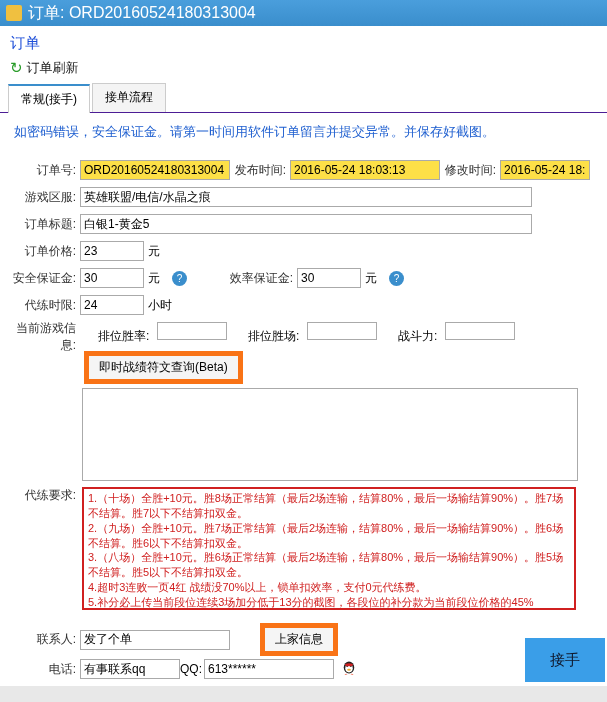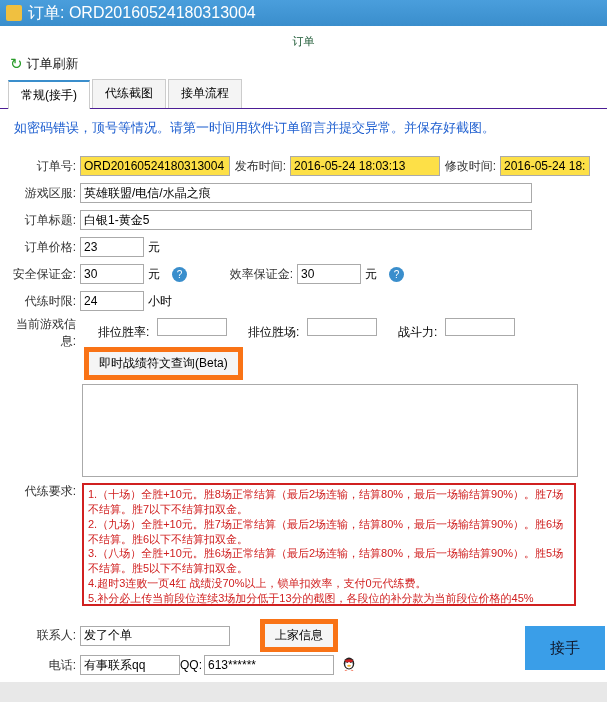--- a/index.html
+++ b/index.html
@@ -1,39 +1,39 @@
 <!DOCTYPE html>
 <html><head>
 <meta charset="utf-8">
 <style>
 * { box-sizing: border-box; margin: 0; padding: 0; font-family: "Microsoft YaHei", SimSun, Arial, sans-serif; }
 body { background: #e8e8e8; width: 607px; height: 702px; overflow: hidden; }
 .titlebar { background: linear-gradient(#4a9edc, #3a8ecc); height: 26px; display: flex; align-items: center; padding: 0 6px; color: #fff; font-size: 16px; }
 .titlebar .ticon { width: 16px; height: 16px; background: #f0c040; border-radius: 2px; margin-right: 6px; display: inline-block; }
 .window { background: #fff; margin: 0; }
-.pagetitle { font-size: 11px; padding: 8px 10px 4px; color: #14532d; text-align: center; }
+.pagetitle { font-size: 15px; padding: 8px 10px 4px; color: #1d4ed8; }
 .refresh-row { padding: 2px 10px 6px; display: flex; align-items: center; font-size: 13px; color: #222; }
 .refresh-row .ricon { color: #2a9c2a; font-size: 15px; margin-right: 4px; }
 .tabs { display: flex; border-bottom: 1px solid #4c1d95; padding-left: 8px; }
 .tab { padding: 5px 12px; font-size: 12px; border: 1px solid #ccc; border-bottom: none; margin-right: 2px; background: #f4f4f4; cursor: pointer; }
 .tab.active { background: #fff; border-top: 2px solid #3a8ecc; position: relative; top: 1px; }
 .notice { padding: 10px 14px; font-size: 13px; color: #2060d0; }
 .form { padding: 4px 2px; font-size: 12px; }
 .row { display: flex; align-items: center; margin: 3px 0; min-height: 24px; }
 .lbl { width: 78px; text-align: right; padding-right: 4px; color: #333; }
 input[type="text"] { border: 1px solid #aaa; height: 20px; padding: 1px 3px; font-size: 12px; }
 .w70 { width: 64px; } .w90 { width: 90px; } .w140 { width: 150px; } .w440 { width: 452px; }
 .unit { margin: 0 6px 0 4px; }
 .help { display: inline-block; width: 15px; height: 15px; border-radius: 50%; background: #3a8ecc; color: #fff; font-size: 10px; text-align: center; line-height: 15px; margin-left: 6px; cursor: pointer; }
 .spacer { width: 40px; display: inline-block; }
 .ro { background: #fde047; }
 .btn { border: 5px solid #f97316; background: #f5f5f5; padding: 3px 10px; font-size: 12px; cursor: pointer; }
 .bigtext { width: 496px; height: 93px; border: 1px solid #aaa; margin-left: 2px; resize: none; font-size: 12px; }
 .reqbox { width: 494px; height: 123px; border: 2px solid #d02020; margin-left: 2px; padding: 2px 4px; font-size: 11px; color: #d02020; overflow: hidden; line-height: 1.35; font-family: SimSun, serif; }
-.bottom { display: flex; align-items: center; margin-top: 10px; }
+.bottom { display: flex; align-items: flex-end; margin-top: 10px; }
 .bottom-left { flex: 1; }
 .brow { display: flex; align-items: center; margin: 3px 0; }
 .qqicon { display: inline-block; width: 18px; height: 18px; margin-left: 6px; }
 .qqicon svg { width: 18px; height: 18px; }
 .bigbtn { width: 80px; height: 44px; background: #3a9ee8; color: #0f172a; border: none; font-size: 15px; cursor: pointer; margin-left: 8px; margin-top: 2px; }
 .statlbl { margin-right: 4px; }
 .statval { width: 70px; border: 1px solid #aaa; height: 18px; display: inline-block; margin-right: 18px; }
 </style>
 </head>
 <body>
@@ -45,25 +45,24 @@
 
 <div class="window">
   <div class="pagetitle">订单</div>
   <div class="refresh-row">
     <span class="ricon">↻</span>
     <span>订单刷新</span>
   </div>
 
   <div class="tabs">
     <div class="tab active">常规(接手)</div>
-    <div class="tab">代练截图</div>
     <div class="tab">接单流程</div>
   </div>
 
-  <div class="notice">如密码错误，顶号等情况。请第一时间用软件订单留言并提交异常。并保存好截图。</div>
+  <div class="notice">如密码错误，安全保证金。请第一时间用软件订单留言并提交异常。并保存好截图。</div>
 
   <div class="form">
     <div class="row">
       <span class="lbl">订单号:</span>
       <input type="text" class="w140 ro" readonly="" value="ORD20160524180313004" style="">
       <span class="lbl" style="width:60px">发布时间:</span>
       <input type="text" class="w140 ro" readonly="" value="2016-05-24 18:03:13" style="">
       <span class="lbl" style="width:60px">修改时间:</span>
       <input type="text" class="w90 ro" readonly="" value="2016-05-24 18:03:13" style="">
     </div>

